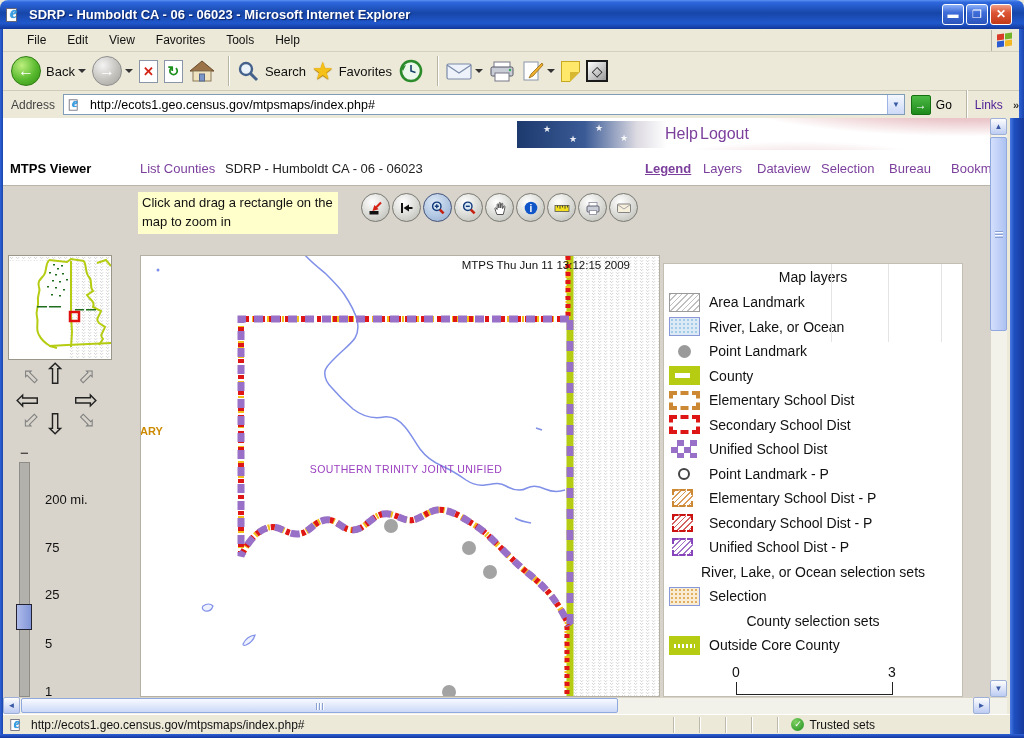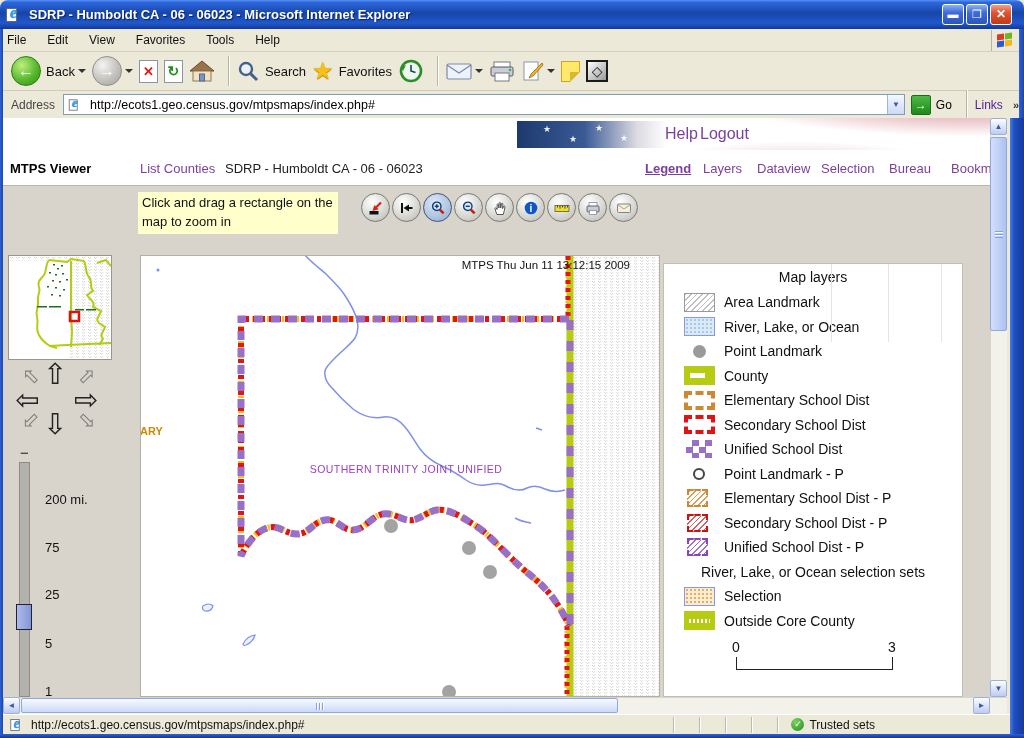--- a/index.html
+++ b/index.html
@@ -14,21 +14,21 @@
   .ie-ico{width:18px;height:16px;position:relative;flex:none;margin-right:5px;}
   .ie-ico .pg{position:absolute;left:0;top:1px;width:11px;height:14px;background:#fff;border:1px solid #667;}
   .ie-ico .e{position:absolute;left:4px;top:-3px;font:italic bold 16px "Liberation Serif",serif;color:#37A1E8;text-shadow:0 0 1px #1060a0;}
   #titlebar .t{font-weight:bold;font-size:13px;text-shadow:1px 1px 1px #0a2060;flex:1;white-space:nowrap;overflow:hidden;}
   .winbtns{display:flex;gap:2px;margin-right:6px;}
   .wbtn{width:22px;height:21px;border-radius:3px;border:1px solid #fff;color:#fff;font-size:11px;line-height:19px;text-align:center;
     background:linear-gradient(180deg,#8CB0F8,#3E6CD8 40%,#2B55BC);}
   .wbtn.close{background:linear-gradient(180deg,#F0A088,#DD5535 40%,#C23A18);font-size:12px;font-weight:bold;}
 
   #menubar{left:3px;top:29px;width:1016px;height:23px;background:#ECE9D8;border-bottom:1px solid #d4d0c0;
-    display:flex;align-items:center;padding-left:4px;font-size:12px;color:#111;}
+    display:flex;align-items:center;padding-left:24px;font-size:12px;color:#111;}
   #menubar .mi{margin-right:21px;cursor:default;}
   .winflag{position:absolute;right:4px;top:1px;width:24px;height:21px;border-left:1px solid #b8b4a4;padding:3px 0 0 5px;}
   .winflag i{position:absolute;width:7px;height:6px;transform:skewY(-10deg);}
   .winflag .f1{left:5px;top:4px;background:#D83B28;}
   .winflag .f2{left:13px;top:3px;background:#73B32A;}
   .winflag .f3{left:5px;top:11px;background:#2A5BD0;}
   .winflag .f4{left:13px;top:10px;background:#F2B823;}
 
   #toolbar{left:3px;top:52px;width:1016px;height:39px;background:#ECE9D8;border-bottom:1px solid #cfcbbb;display:flex;align-items:center;padding-left:8px;font-size:13px;color:#111;}
   .tbi{display:flex;align-items:center;margin-right:6px;}
@@ -92,21 +92,21 @@
   #vtrack{left:19px;top:462px;width:11px;height:235px;background:#b3b1ac;border:1px solid #8f8d88;}
   #vthumbsl{left:16px;top:604px;width:16px;height:26px;background:linear-gradient(90deg,#aebbea,#8296d8);border:1px solid #223;}
   .scl{position:absolute;left:45px;font-size:13px;color:#111;}
 
   
   #mappanel{left:140px;top:255px;width:520px;height:442px;background:#fff;border:1px solid #b4b0a4;overflow:hidden;}
   
   #legend{left:663px;top:263px;width:300px;height:434px;background:#fff;border:1px solid #c2beb2;overflow:hidden;font-size:14px;color:#111;}
   .lhair{position:absolute;top:0;width:1px;height:78px;background:#e4e4e4;}
   .ltitle{height:26px;line-height:26px;text-align:center;}
-  .lrow{display:flex;align-items:center;height:24.5px;padding-left:20px;}
+  .lrow{display:flex;align-items:center;height:24.5px;padding-left:5px;}
   .lsec{text-align:center;height:24.5px;line-height:24.5px;}
   .swc{width:40px;flex:none;display:flex;align-items:center;}
   .sw{width:31px;height:19px;flex:none;}
   .sw-area{background:#fff;border:1px solid #9a9a9a;background-image:repeating-linear-gradient(135deg,rgba(150,150,150,.6) 0 1px,transparent 1px 4px);}
   .sw-river{background:#dceaf6;border:1px solid #8898d8;background-image:radial-gradient(#a4cbe8 1px,transparent 1.2px);background-size:4px 4px;}
   .sw-point{width:13px;height:13px;border-radius:50%;background:#9a9a9a;margin-left:9px;}
   .sw-county{background:#b5cc12;position:relative;}
   .sw-county:after{content:"";position:absolute;left:6px;top:7px;width:15px;height:5px;background:#fff;}
   .sw-elem{background:#fff;border:4px dashed #cc8833;}
   .sw-sec{background:#fff;border:4px dashed #dd1515;}
@@ -527,20 +527,21 @@
         </span>
       <span>Unified School Dist - P</span>
     </div>
     <div class="lsec">River, Lake, or Ocean selection sets</div>
     <div class="lrow">
       <span class="swc">
           <span class="sw sw-sel"></span>
         </span>
       <span>Selection</span>
     </div>
+    <div class="lsec">County selection sets</div>
     <div class="lrow">
       <span class="swc">
           <span class="sw sw-out"></span>
         </span>
       <span>Outside Core County</span>
     </div>
     <div class="lscale">
       <span class="abs" style="left:68px;top:6px;">0</span>
       <span class="abs" style="left:224px;top:6px;">3</span>
       <span class="lsb"></span>

